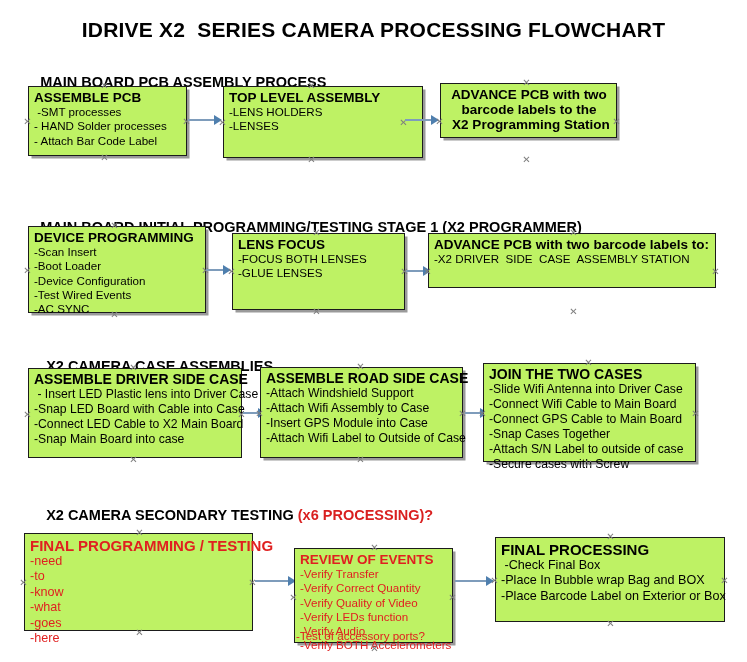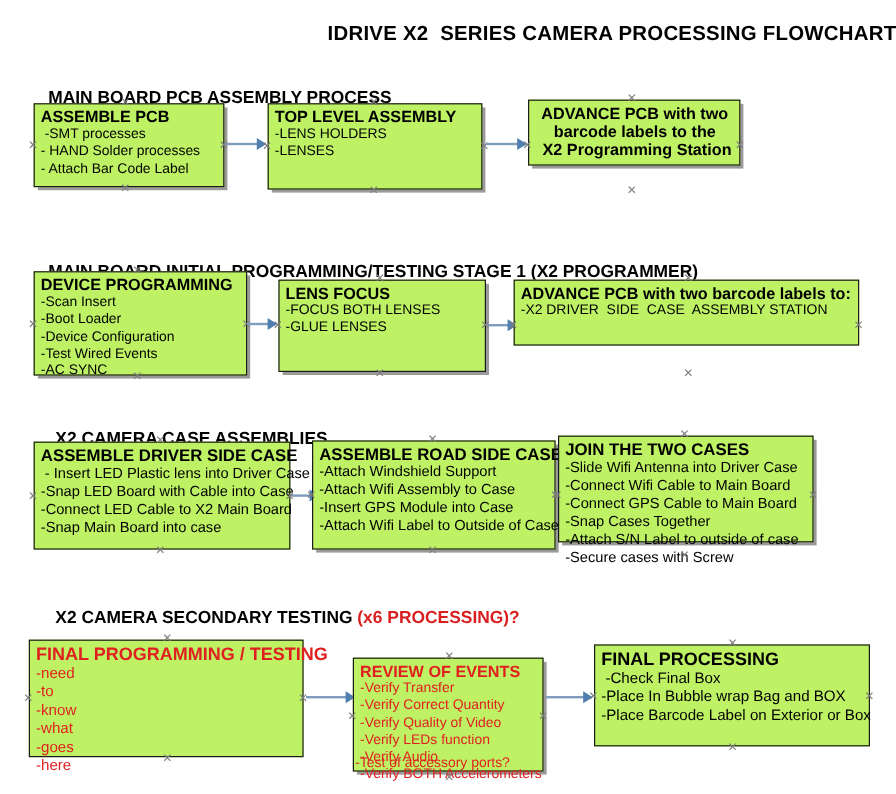--- a/index.html
+++ b/index.html
@@ -9,23 +9,23 @@
     font-family:"Liberation Sans", sans-serif;
     color:#000;
     overflow:hidden;
     position:relative;
   }
   #canvas{position:absolute;left:0;top:0;width:747px;height:662px;}
 
   .title{
     position:absolute;
     width:100%;
-    text-align:right;
+    text-align:center;
     font-weight:bold;
-    font-size:17px;
+    font-size:21px;
     letter-spacing:.2px;
     white-space:pre;
   }
 
   .section-head{
     position:absolute;
     font-weight:bold;
     font-size:14.5px;
     white-space:pre;
   }
@@ -113,21 +113,21 @@
     <span class="li">- HAND Solder processes</span>
     <span class="li">- Attach Bar Code Label</span>
     <span class="hx" style="left:71px;top:-6px;"></span>
     <span class="hx" style="left:71px;top:66px;"></span>
     <span class="hx" style="left:-6px;top:30px;"></span>
     <span class="hx" style="left:153px;top:30px;"></span>
   </div>
 
   <div class="arrow" style="left:188px;top:119px;width:33px;"></div>
 
-  <div class="box shadow" style="left:223px;top:86px;width:179px;height:72px;">
+  <div class="box shadow" style="left:223px;top:86px;width:200px;height:72px;">
     <span class="hd">TOP LEVEL ASSEMBLY</span>
     <span class="li">-LENS HOLDERS</span>
     <span class="li">-LENSES</span>
     <span class="hx" style="left:83px;top:-6px;"></span>
     <span class="hx" style="left:83px;top:68px;"></span>
     <span class="hx" style="left:-6px;top:31px;"></span>
     <span class="hx" style="left:175px;top:31px;"></span>
   </div>
 
   <div class="arrow" style="left:405px;top:119px;width:33px;"></div>
@@ -207,21 +207,21 @@
     <span class="li">-Insert GPS Module into Case</span>
     <span class="li">-Attach Wifi Label to Outside of Case</span>
     <span class="hx" style="left:95px;top:-6px;"></span>
     <span class="hx" style="left:95px;top:87px;"></span>
     <span class="hx" style="left:-6px;top:41px;"></span>
     <span class="hx" style="left:197px;top:41px;"></span>
   </div>
 
   <div class="arrow" style="left:465px;top:412px;width:22px;"></div>
 
-  <div class="box big shadow" style="left:465px;top:363px;width:213px;height:89px;">
+  <div class="box big shadow" style="left:483px;top:363px;width:213px;height:99px;">
     <span class="hd">JOIN THE TWO CASES</span>
     <span class="li">-Slide Wifi Antenna into Driver Case</span>
     <span class="li">-Connect Wifi Cable to Main Board</span>
     <span class="li">-Connect GPS Cable to Main Board</span>
     <span class="li">-Snap Cases Together</span>
     <span class="li">-Attach S/N Label to outside of case</span>
     <span class="li">-Secure cases with Screw</span>
     <span class="hx" style="left:100px;top:-6px;"></span>
     <span class="hx" style="left:100px;top:95px;"></span>
     <span class="hx" style="left:-6px;top:45px;"></span>

